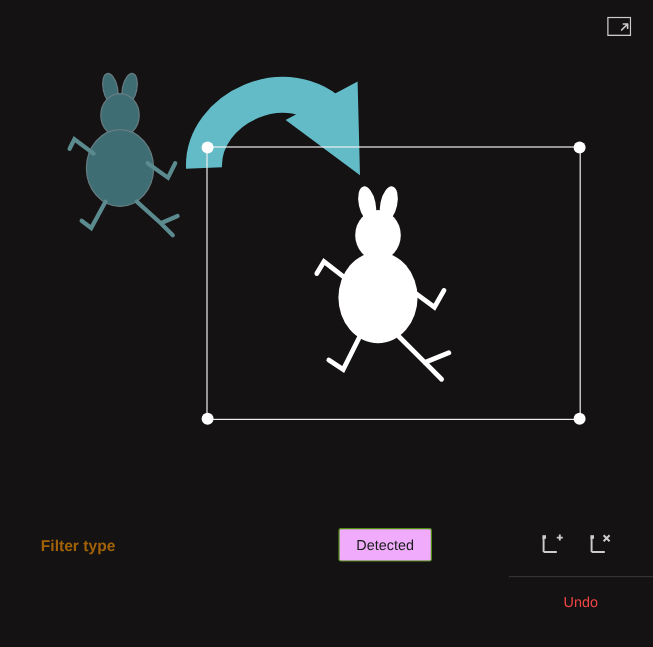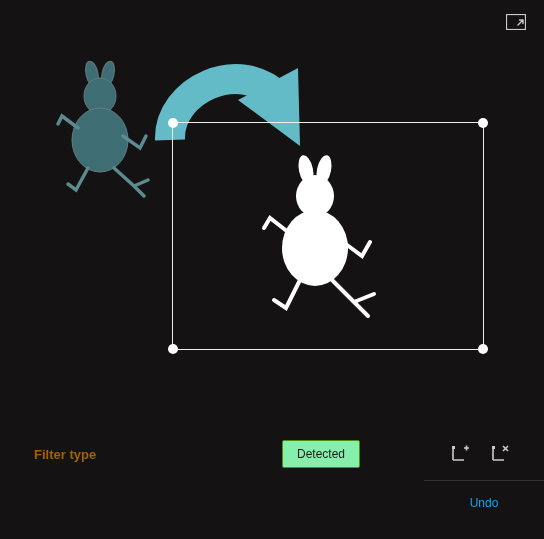--- a/index.html
+++ b/index.html
@@ -49,21 +49,21 @@
     display: flex;
     align-items: center;
   }
   .filter-label {
     font-size: 13px;
     font-weight: bold;
     color: #a16207;
   }
   .spacer { flex: 1; }
   .status-badge {
-    background: #86efac;
+    background: #f0abfc;
     color: #1b1b1b;
     font-size: 12px;
     padding: 6px 14px;
     border: 1px solid #4d8e10;
     border-radius: 2px;
     margin-right: 90px;
   }
   .lr-icons {
     display: flex;
     gap: 20px;
@@ -73,21 +73,21 @@
   .undo-row {
     position: absolute;
     top: 480px;
     right: 0;
     width: 120px;
     border-top: 1px solid #333;
     text-align: center;
     padding: 12px 0;
   }
   .undo-link {
-    color: #0ea5e9;
+    color: #ef4444;
     font-size: 12px;
     cursor: default;
   }
 </style>
 </head>
 <body>
 
 <div class="fullscreen-icon">
   <svg viewBox="0 0 20 16" width="20" height="16">
     <rect x="0.5" y="0.5" width="19" height="15" fill="none" stroke="#ccc" stroke-width="1.2"></rect>

